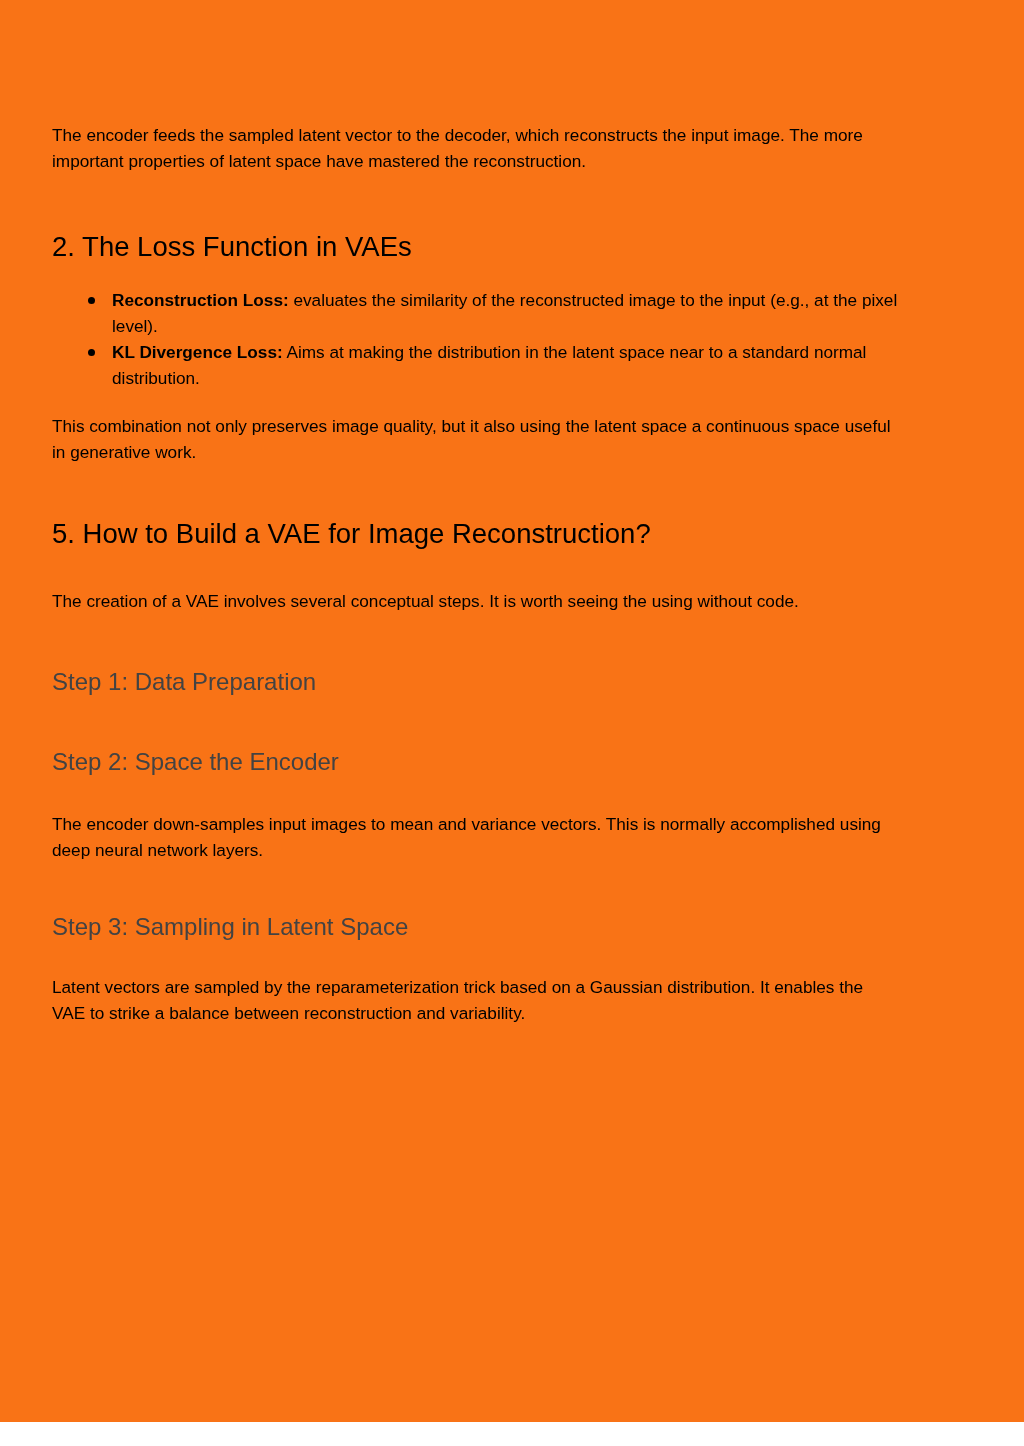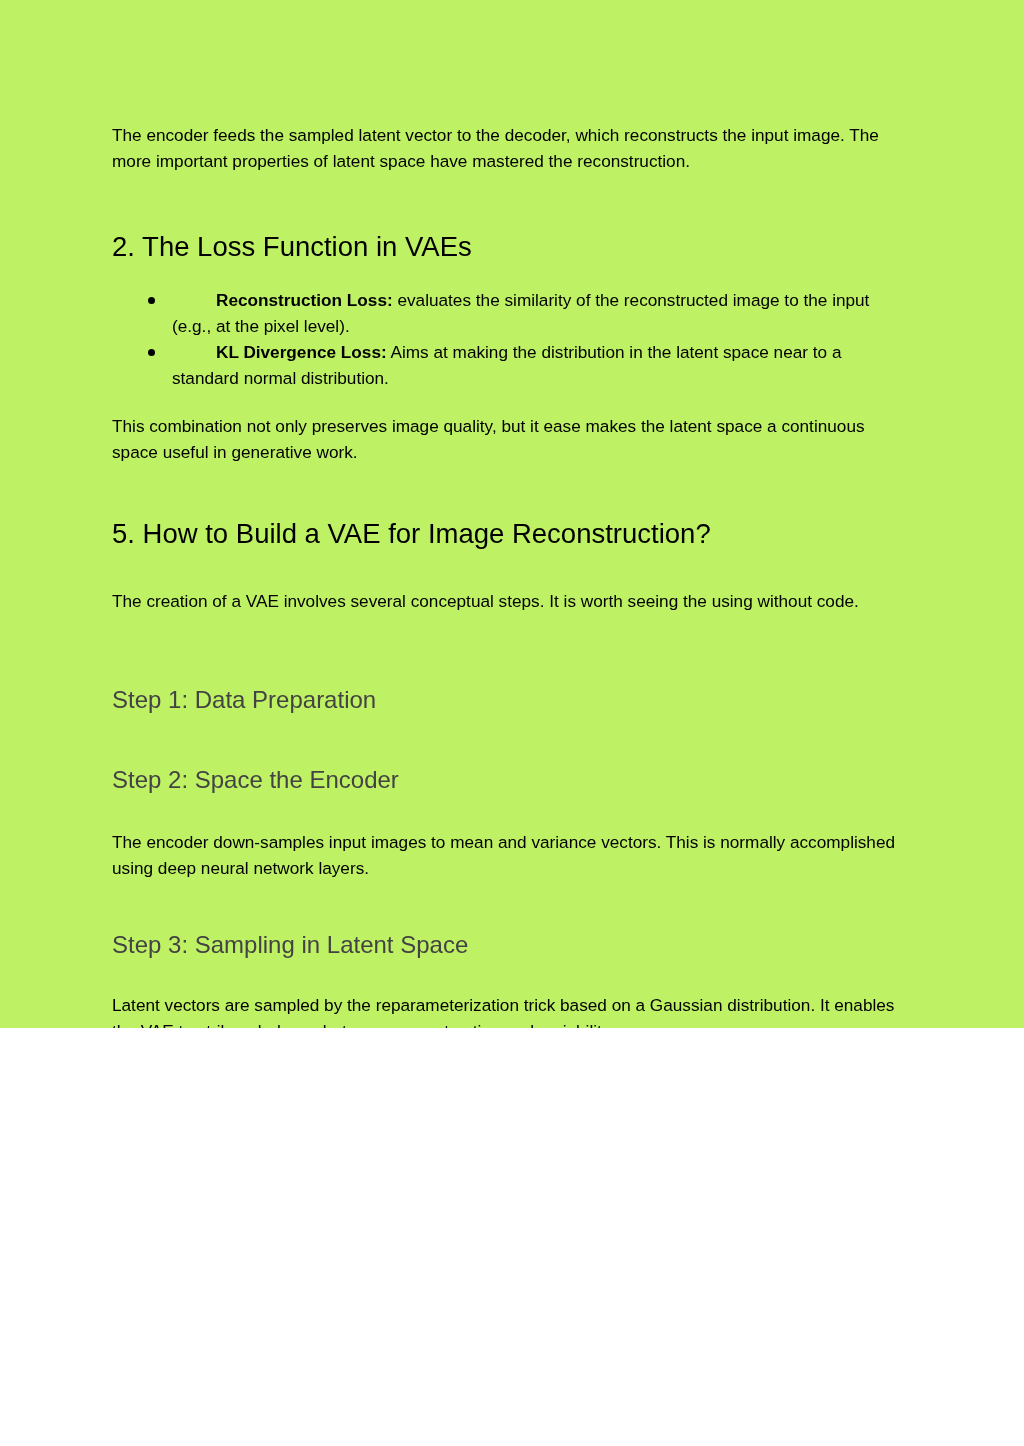--- a/index.html
+++ b/index.html
@@ -3,24 +3,24 @@
 <meta charset="utf-8">
 <style>
   html, body {
     margin: 0;
     padding: 0;
     background: #ffffff;
   }
   .page {
     position: relative;
     width: 1024px;
-    height: 1028px;
+    height: 1422px;
     box-sizing: border-box;
-    background: #bef264;
-    padding: 122px 124px 0 112px;
+    background: #f97316;
+    padding: 122px 124px 0 52px;
     font-family: "Liberation Sans", sans-serif;
     color: #000000;
     overflow: hidden;
   }
   .body-text {
     font-size: 17.2px;
     line-height: 26px;
     margin: 0;
     color: #000000;
   }
@@ -36,21 +36,21 @@
     line-height: 28px;
     font-weight: 400;
     margin: 0;
     color: #434343;
   }
   .mt-h2-a { margin-top: 57px; }
   .mt-h2-b { margin-top: 53px; }
   .mt-lead-a { margin-top: 41px; }
   .mt-lead-b { margin-top: 38px; }
   .mt-closing { margin-top: 22px; }
-  .mt-h3-a { margin-top: 72px; }
+  .mt-h3-a { margin-top: 54px; }
   .mt-h3-b { margin-top: 52px; }
   .mt-h3-c { margin-top: 50px; }
   .mt-step-a { margin-top: 36px; }
   .mt-step-b { margin-top: 35px; }
   .mt-step-c { margin-top: 33px; }
   ul.doc-list {
     list-style: none;
     margin: 24px 0 0 0;
     padding: 0;
   }
@@ -66,39 +66,38 @@
     position: absolute;
     left: 36px;
     top: 9.5px;
     width: 7px;
     height: 7px;
     border-radius: 50%;
     background: #000000;
   }
   .term {
     font-weight: 700;
-    margin-left: 44px;
   }
 </style>
 </head>
 <body>
 
 <div class="page">
 
   <p class="body-text">The encoder feeds the sampled latent vector to the decoder, which reconstructs the input image. The more important properties of latent space have mastered the reconstruction.</p>
 
   <h2 class="doc-h2 mt-h2-a">2. The Loss Function in VAEs</h2>
 
 
   <ul class="doc-list">
     <li><span class="term">Reconstruction Loss:</span><span> evaluates the similarity of the reconstructed image to the input (e.g., at the pixel level).</span></li>
     <li><span class="term">KL Divergence Loss:</span><span> Aims at making the distribution in the latent space near to a standard normal distribution.</span></li>
   </ul>
 
-  <p class="body-text mt-closing">This combination not only preserves image quality, but it ease makes the latent space a continuous space useful in generative work.</p>
+  <p class="body-text mt-closing">This combination not only preserves image quality, but it also using the latent space a continuous space useful in generative work.</p>
 
   <h2 class="doc-h2 mt-h2-b">5. How to Build a VAE for Image Reconstruction?</h2>
 
   <p class="body-text mt-lead-b">The creation of a VAE involves several conceptual steps. It is worth seeing the using without code.</p>
 
   <h3 class="doc-h3 mt-h3-a">Step 1: Data Preparation</h3>
 
 
   <h3 class="doc-h3 mt-h3-b">Step 2: Space the Encoder</h3>
 

